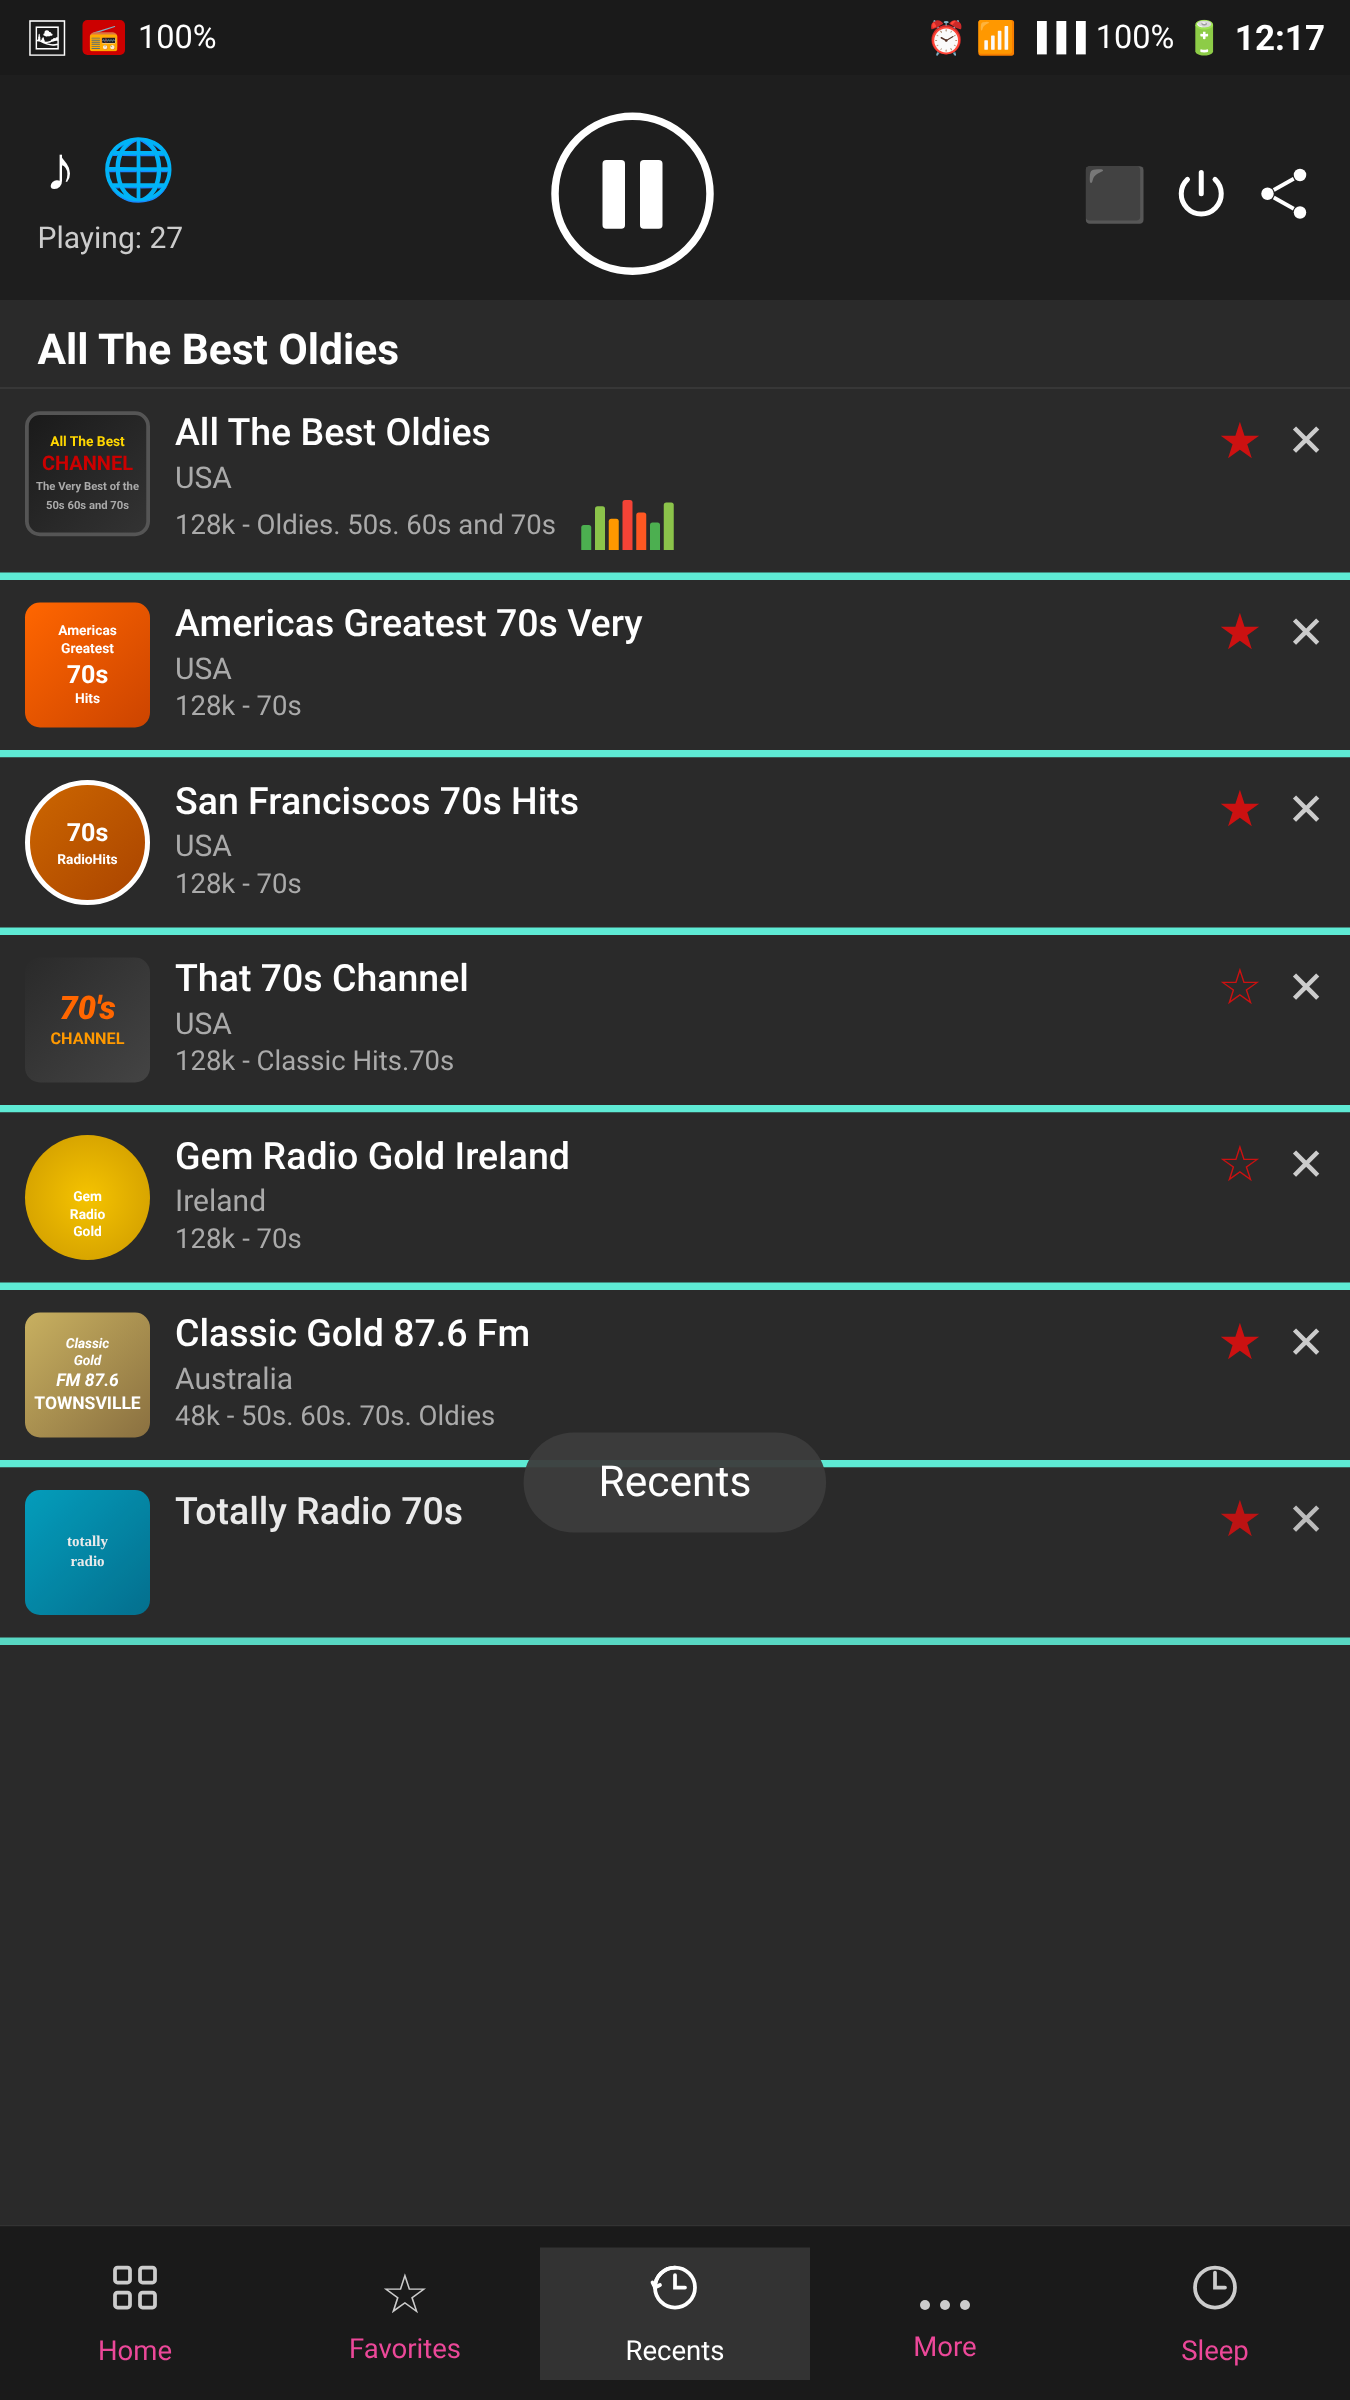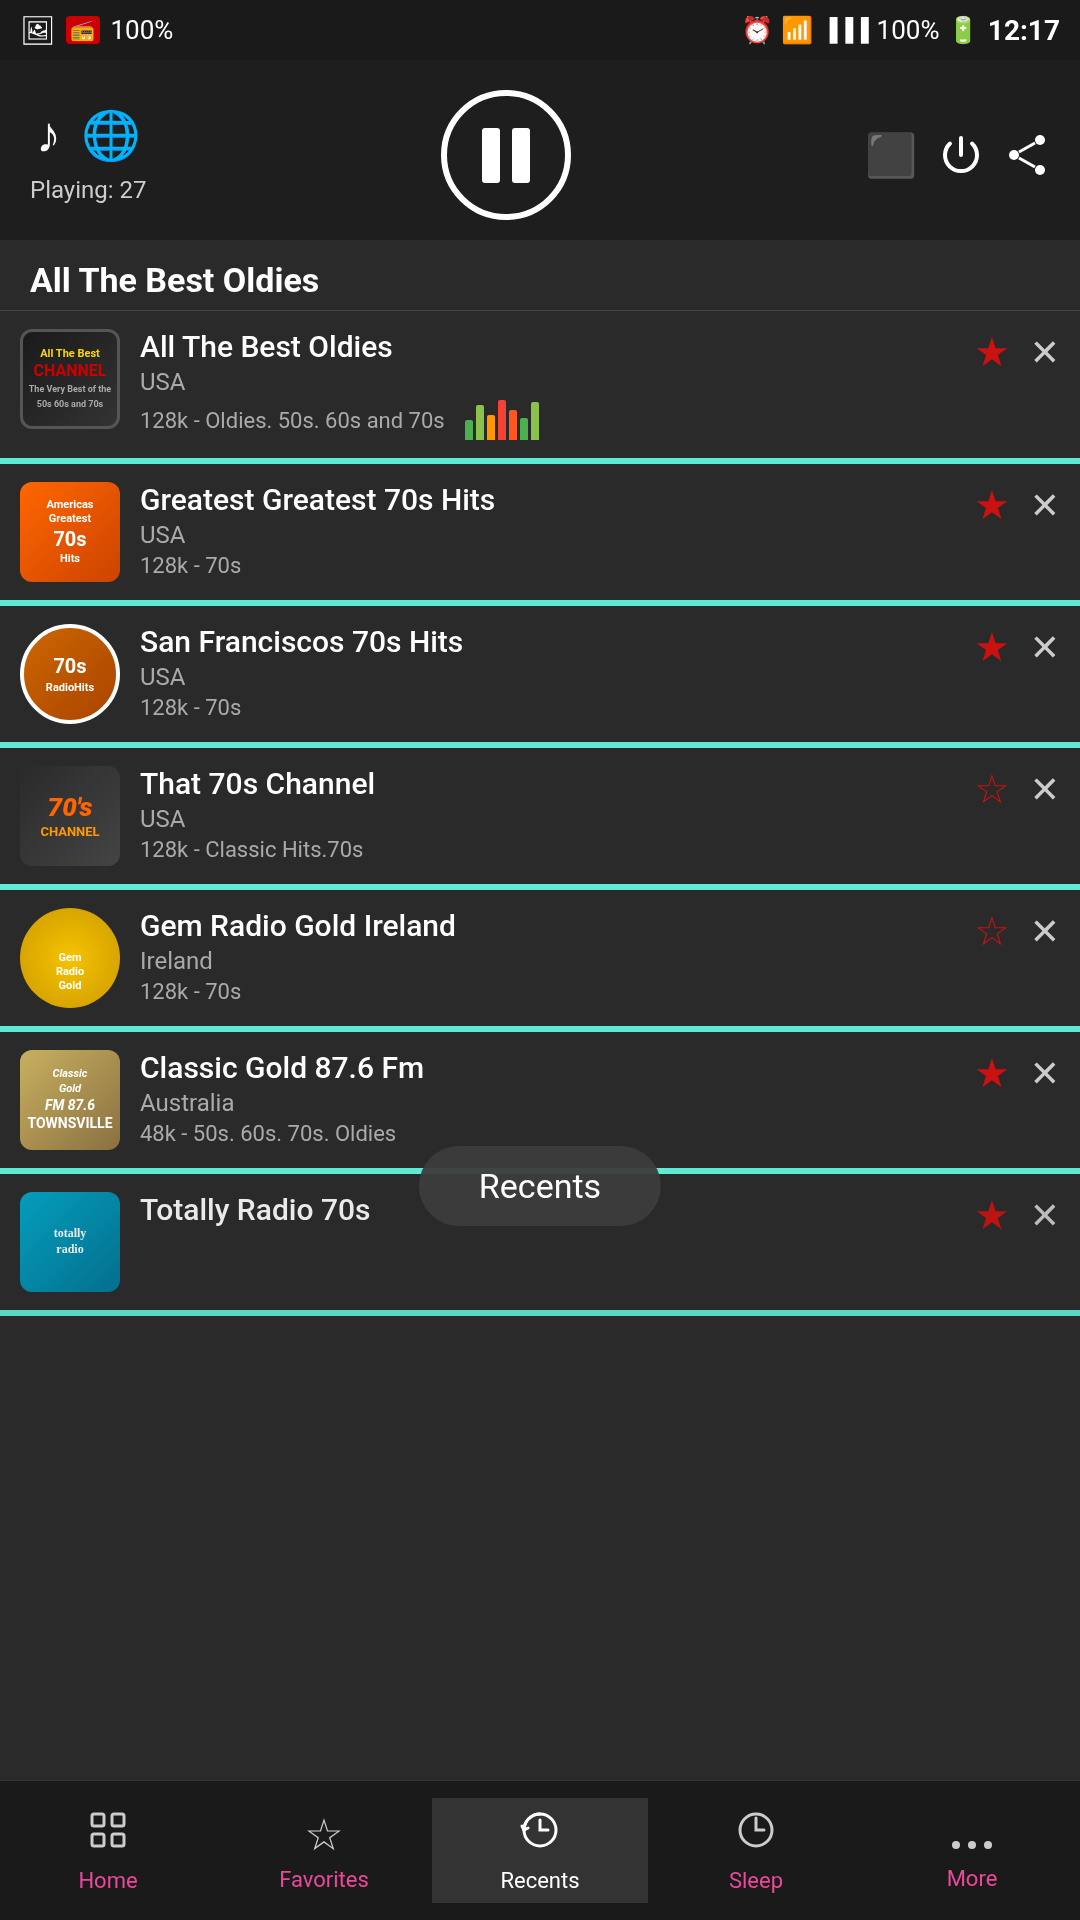--- a/index.html
+++ b/index.html
@@ -408,21 +408,21 @@
         <span class="star-icon star-filled">★</span>
         <span class="close-icon">✕</span>
       </div>
     </div>
 
     <div class="radio-item">
       <div class="radio-logo logo-americas">
         <div style="font-size:11px;text-align:center;line-height:1.3;font-weight:bold;">Americas<br>Greatest<br><span style="font-size:20px;">70s</span><br>Hits</div>
       </div>
       <div class="radio-info">
-        <span class="radio-name">Greatest Greatest 70s Hits</span>
+        <span class="radio-name">Americas Greatest 70s Very</span>
         <span class="radio-country">USA</span>
         <span class="radio-details">128k - 70s</span>
       </div>
       <div class="radio-actions">
         <span class="star-icon star-filled">★</span>
         <span class="close-icon">✕</span>
       </div>
     </div>
 
     <div class="radio-item">
@@ -530,32 +530,32 @@
         <polyline points="22,12 22,22 30,22" stroke="white" stroke-width="3" stroke-linecap="round" fill="none"></polyline>
         <path d="M6 22 A16 16 0 0 1 22 6" stroke="white" stroke-width="3" stroke-linecap="round" fill="none"></path>
         <polyline points="4,18 6,22 10,20" stroke="white" stroke-width="3" stroke-linecap="round" fill="none"></polyline>
       </svg>
     </span>
     <span class="nav-label" style="color:#fff;">Recents</span>
   </div>
 
   <div class="nav-item">
     <span class="nav-icon">
-      <svg width="44" height="44" viewBox="0 0 44 44" fill="none">
-        <circle cx="22" cy="22" r="16" stroke="#ccc" stroke-width="3" fill="none"></circle>
-        <polyline points="22,10 22,22 30,22" stroke="#ccc" stroke-width="3" stroke-linecap="round" fill="none"></polyline>
-      </svg>
-    </span>
-    <span class="nav-label">Sleep</span>
-  </div>
-
-  <div class="nav-item">
-    <span class="nav-icon">
       <svg width="44" height="10" viewBox="0 0 44 10" fill="none">
         <circle cx="6" cy="5" r="4" fill="#ccc"></circle>
         <circle cx="22" cy="5" r="4" fill="#ccc"></circle>
         <circle cx="38" cy="5" r="4" fill="#ccc"></circle>
       </svg>
     </span>
     <span class="nav-label">More</span>
   </div>
 
+  <div class="nav-item">
+    <span class="nav-icon">
+      <svg width="44" height="44" viewBox="0 0 44 44" fill="none">
+        <circle cx="22" cy="22" r="16" stroke="#ccc" stroke-width="3" fill="none"></circle>
+        <polyline points="22,10 22,22 30,22" stroke="#ccc" stroke-width="3" stroke-linecap="round" fill="none"></polyline>
+      </svg>
+    </span>
+    <span class="nav-label">Sleep</span>
+  </div>
+
 </div>
 
 </body></html>

